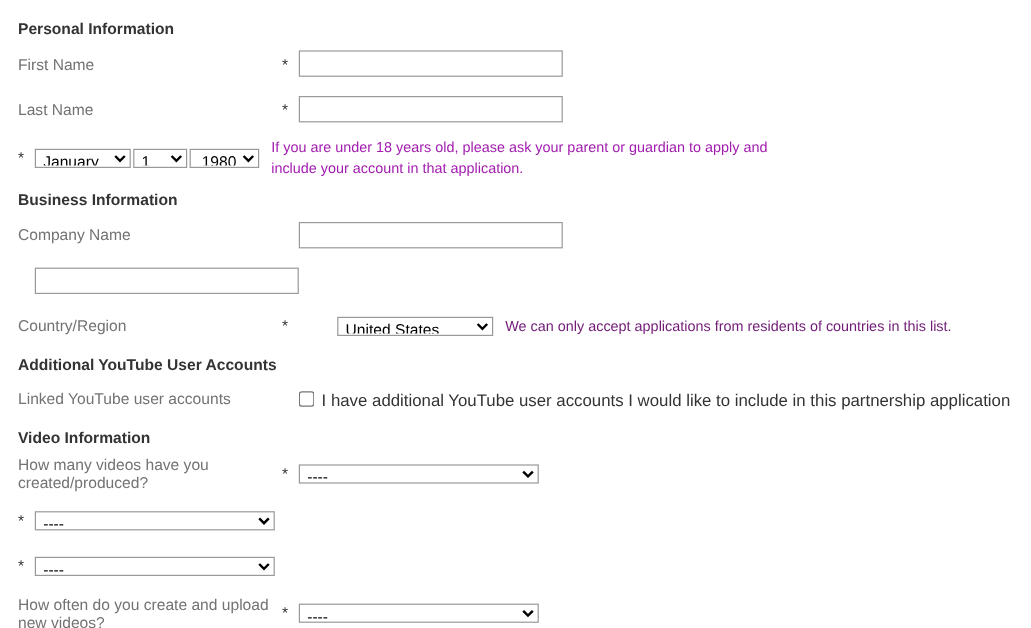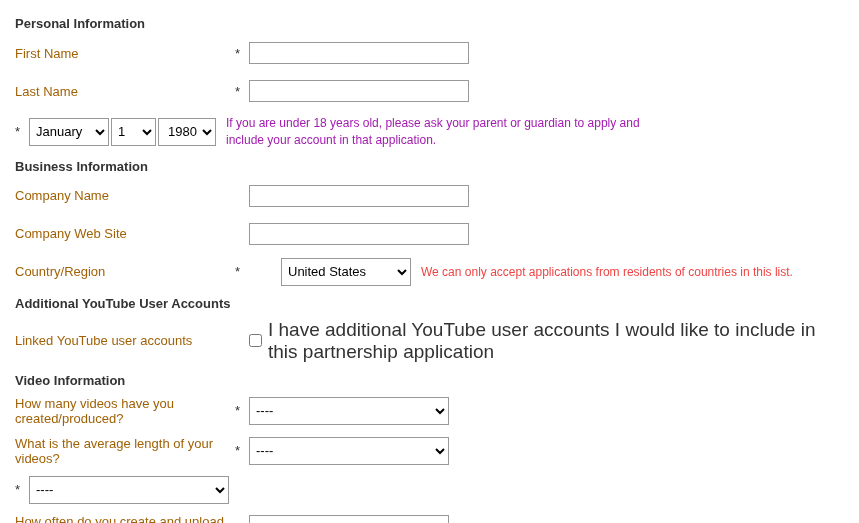--- a/index.html
+++ b/index.html
@@ -20,21 +20,21 @@
     .form-row {
       display: flex;
       align-items: center;
       margin-bottom: 10px;
       min-height: 28px;
     }
     .label-col {
       width: 220px;
       min-width: 220px;
       font-size: 13px;
-      color: #a16207;
+      color: #737373;
       padding-right: 5px;
     }
     .required-star {
       color: #333;
       margin-right: 4px;
       min-width: 10px;
       display: inline-block;
     }
     .input-col {
       display: flex;
@@ -42,45 +42,45 @@
       flex: 1;
     }
     input[type="text"] {
       width: 220px;
       height: 22px;
       border: 1px solid #999;
       font-size: 13px;
       padding: 2px 4px;
     }
     select {
-      height: 28px;
+      height: 16px;
       border: 1px solid #999;
       font-size: 13px;
       background: #fff;
       padding: 1px 2px;
     }
     .dob-select-month { width: 80px; }
     .dob-select-day { width: 45px; margin-left: 2px; }
     .dob-select-year { width: 58px; margin-left: 2px; text-align: right; }
     .dob-note {
       margin-left: 10px;
       font-size: 12px;
       color: #a21caf;
       max-width: 420px;
       line-height: 1.4;
     }
     .country-select { width: 130px; margin-left: 32px; }
     .country-note {
       margin-left: 10px;
       font-size: 12px;
-      color: #ef4444;
+      color: #701a75;
     }
     .checkbox-label {
       margin-left: 6px;
-      font-size: 19px;
+      font-size: 14px;
       color: #333;
     }
     .dropdown-wide { width: 200px; }
   </style>
 </head>
 <body>
 
 <div class="section-header">Personal Information</div>
 
 <div class="form-row">
@@ -131,21 +131,20 @@
 
 <div class="form-row">
   <div class="label-col">Company Name</div>
   <div class="input-col">
     <span class="required-star">&nbsp;</span>
     <input type="text" style="">
   </div>
 </div>
 
 <div class="form-row">
-  <div class="label-col">Company Web Site</div>
   <div class="input-col">
     <span class="required-star">&nbsp;</span>
     <input type="text" style="">
   </div>
 </div>
 
 <div class="form-row">
   <div class="label-col">Country/Region</div>
   <div class="input-col">
     <span class="required-star">*</span>
@@ -187,21 +186,20 @@
       <option>Less than 10</option>
       <option>10-50</option>
       <option>50-100</option>
       <option>100-500</option>
       <option>500+</option>
     </select>
   </div>
 </div>
 
 <div class="form-row">
-  <div class="label-col">What is the average length of your videos?</div>
   <div class="input-col">
     <span class="required-star">*</span>
     <select class="dropdown-wide">
       <option>----</option>
       <option>Less than 1 minute</option>
       <option>1-5 minutes</option>
       <option>5-10 minutes</option>
       <option>10+ minutes</option>
     </select>
   </div>

